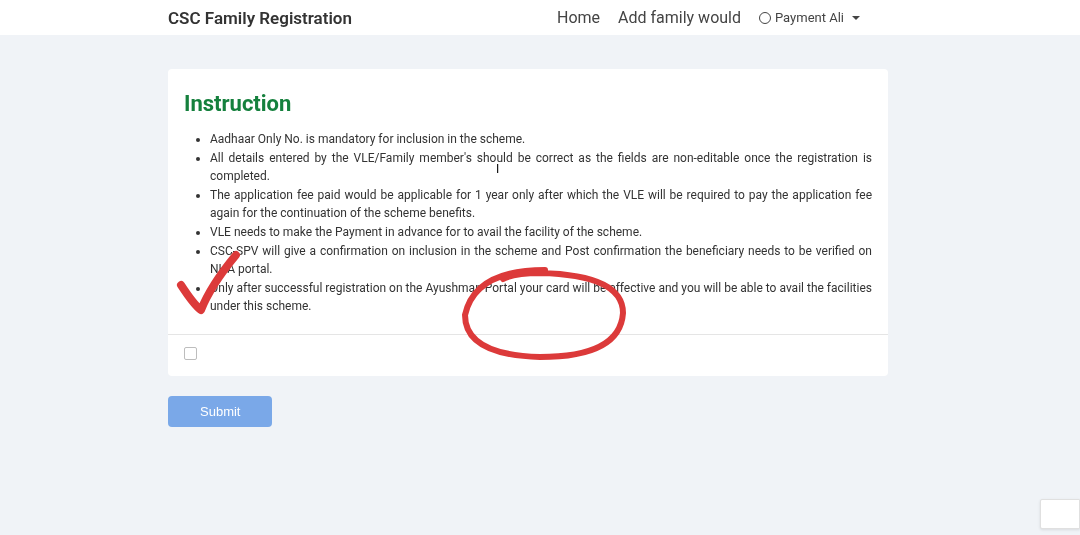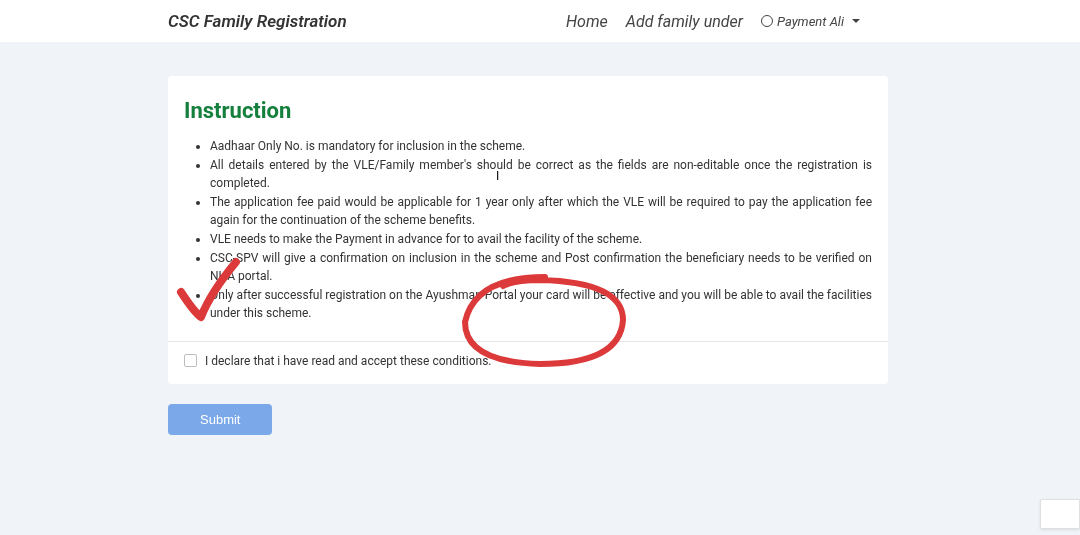--- a/index.html
+++ b/index.html
@@ -5,26 +5,25 @@
     * { margin: 0; padding: 0; box-sizing: border-box; }
     body {
       font-family: -apple-system, BlinkMacSystemFont, "Segoe UI", Roboto, Arial, sans-serif;
       background: #f0f3f7;
       width: 1080px;
       height: 535px;
       overflow: hidden;
     }
     .navbar {
       background: #fff;
-      height: 42px;
+      height: 35px;
       display: flex;
       align-items: center;
       justify-content: space-between;
       padding: 0 20px 0 168px;
-      font-style: italic;
     }
     .brand {
       font-size: 17px;
       font-weight: 600;
       color: #333;
     }
     .nav-right {
       display: flex;
       align-items: center;
       gap: 18px;
@@ -152,21 +151,21 @@
       box-shadow: 0 1px 3px rgba(0,0,0,0.1);
     }
   </style>
 </head>
 <body>
 
 <nav class="navbar">
   <div class="brand">CSC Family Registration</div>
   <div class="nav-right">
     <a class="nav-link">Home</a>
-    <a class="nav-link">Add family under</a>
+    <a class="nav-link">Add family would</a>
     <div class="user-menu">
       <span class="user-icon"></span>
       <span>Payment Ali</span>
       <span class="caret"></span>
     </div>
   </div>
 </nav>
 
 <div class="container">
   <div class="card">
@@ -175,21 +174,20 @@
       <li>Aadhaar Only No. is mandatory for inclusion in the scheme.</li>
       <li>All details entered by the VLE/Family member's should be correct as the fields are non-editable once the registration is completed.</li>
       <li>The application fee paid would be applicable for 1 year only after which the VLE will be required to pay the application fee again for the continuation of the scheme benefits.</li>
       <li>VLE needs to make the Payment in advance for to avail the facility of the scheme.</li>
       <li>CSC-SPV will give a confirmation on inclusion in the scheme and Post confirmation the beneficiary needs to be verified on NHA portal.</li>
       <li>Only after successful registration on the Ayushman Portal your card will be effective and you will be able to avail the facilities under this scheme.</li>
     </ul>
     <hr class="divider">
     <div class="declare-row">
       <div class="declare-check"></div>
-      <span class="declare-label">I declare that i have read and accept these conditions.</span>
     </div>
   </div>
 
   <div class="submit-wrap" style="width:720px;">
     <button class="submit-btn">Submit</button>
   </div>
 
   <svg class="annotation-check" width="70" height="70" viewBox="0 0 70 70">
     <path d="M 5 35 Q 18 55 25 60 Q 35 35 60 5" stroke="#dc3a3a" stroke-width="8" fill="none" stroke-linecap="round" stroke-linejoin="round"></path>
   </svg>

